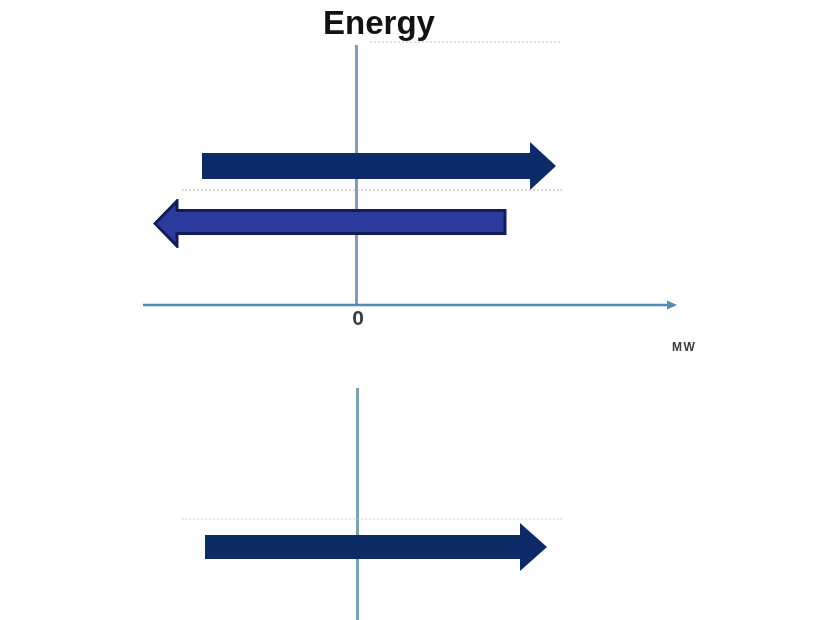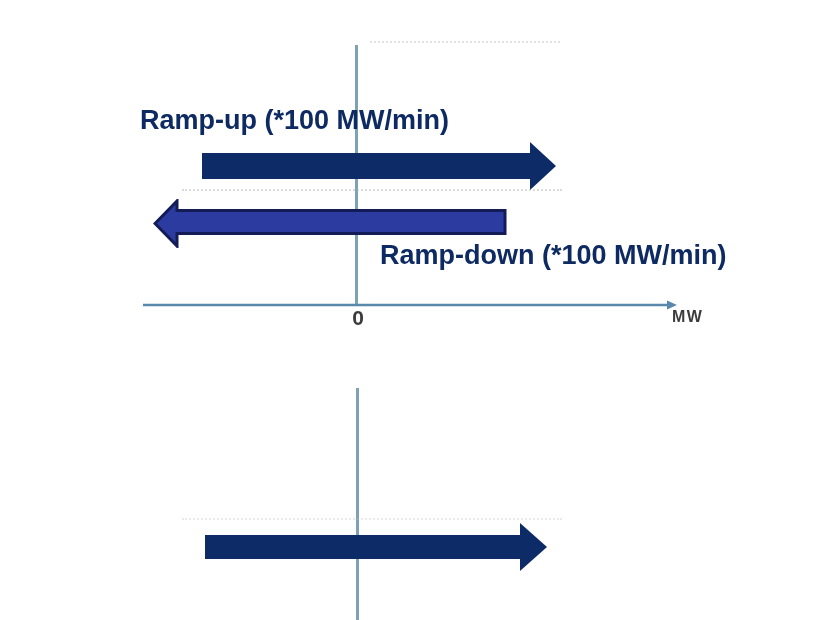--- a/index.html
+++ b/index.html
@@ -28,52 +28,51 @@
     font-weight:700;color:var(--label-navy);font-size:27px;white-space:nowrap;
   }
   .vaxis{width:3px;background:var(--axis-v);}
   .vaxis.top{left:355px;top:45px;height:261px;}
   .vaxis.bottom{left:356px;top:388px;height:232px;}
   .origin{
     left:358px;top:306px;transform:translateX(-50%);
     font-size:21px;font-weight:600;color:var(--axis-text);
   }
   .axis-unit{
-    left:672px;top:308px;font-size:16px;font-weight:700;
+    left:672px;top:340px;font-size:12px;font-weight:700;
     letter-spacing:1.5px;color:var(--axis-text);
   }
   .ghost{border-top:2px dotted #b9b9b9;height:0;}
   .ghost.g1{left:182px;top:189px;width:380px;opacity:.5;}
   .ghost.g2{left:370px;top:41px;width:190px;opacity:.4;}
   .ghost.g3{left:182px;top:518px;width:380px;opacity:.3;}
   svg{display:block;}
 </style>
 </head>
 <body>
 
 <div class="canvas">
 
+  <div class="abs title energy">Energy</div>
 
   <div class="abs ghost g2"></div>
 
   <div class="abs vaxis top"></div>
 
-  <div class="abs navy-label" style="left:140px;top:105px;">Ramp-up (*100 MW/min)</div>
 
   <svg class="abs" style="left:202px;top:142px;" width="356" height="48" viewBox="0 0 356 48">
     <polygon points="0,11 328,11 328,0 354,24 328,48 328,37 0,37" style="fill:var(--arrow-dark)"></polygon>
   </svg>
 
   <div class="abs ghost g1"></div>
 
   <svg class="abs" style="left:153px;top:199px;" width="354" height="49" viewBox="0 0 354 49">
     <polygon points="352,11.5 24,11.5 24,2 2,24.5 24,47 24,34.5 352,34.5" style="fill:var(--arrow-medium);stroke:var(--arrow-medium-border);stroke-width:3;stroke-linejoin:miter"></polygon>
   </svg>
 
-  <div class="abs navy-label" style="left:380px;top:240px;">Ramp-down (*100 MW/min)</div>
 
   <svg class="abs" style="left:143px;top:297px;" width="540" height="16" viewBox="0 0 540 16">
     <line x1="0" y1="8" x2="526" y2="8" style="stroke:var(--axis-h);stroke-width:2.5"></line>
     <polygon points="524,3.5 534,8 524,12.5" style="fill:var(--axis-h)"></polygon>
   </svg>
 
   <div class="abs origin">0</div>
 
   <div class="abs axis-unit">MW</div>
 

